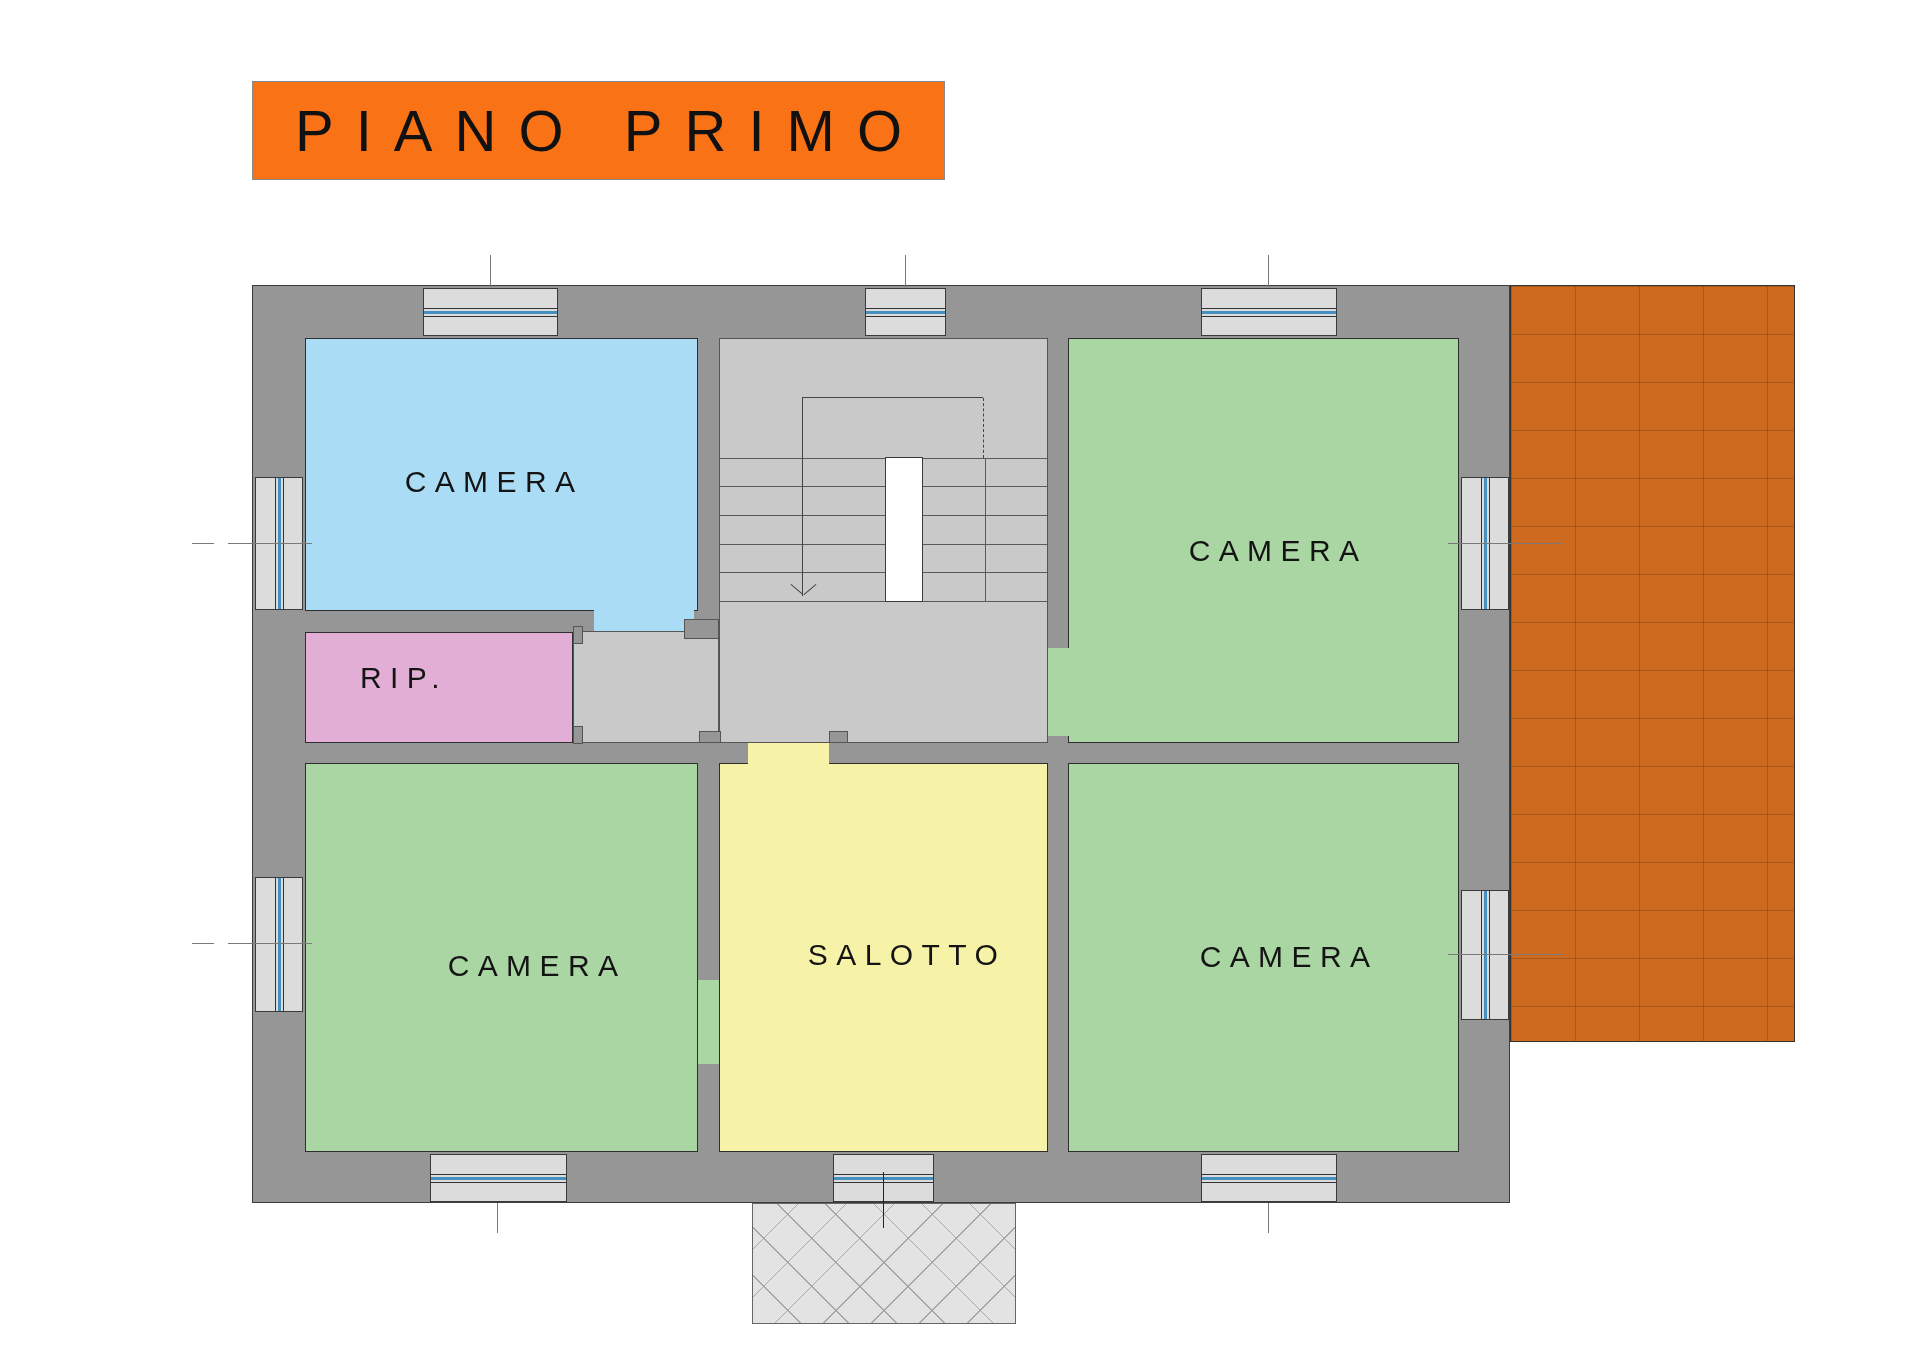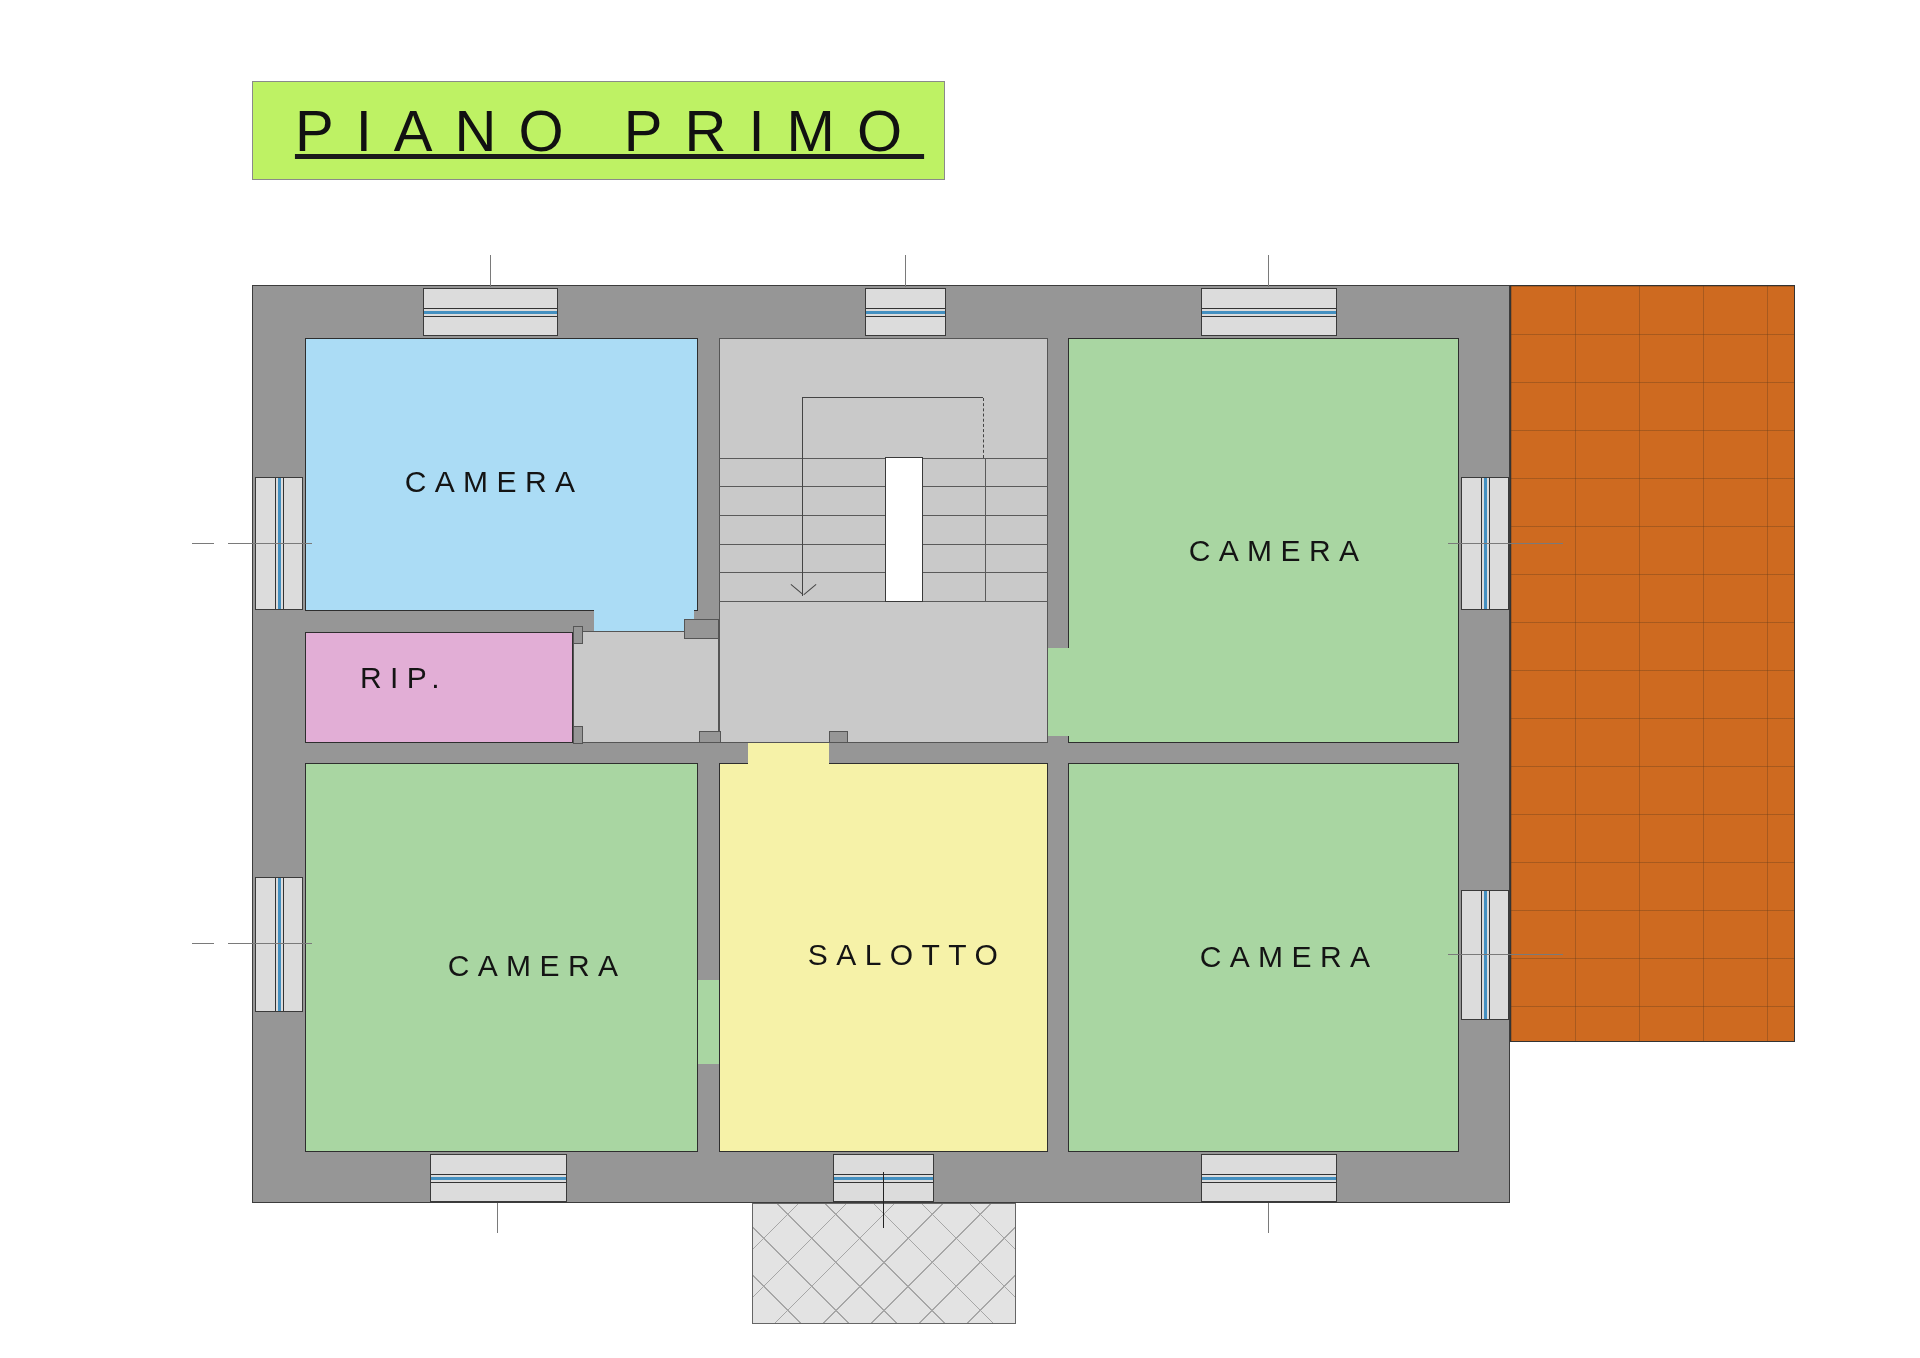--- a/index.html
+++ b/index.html
@@ -1,22 +1,22 @@
 <!DOCTYPE html>
 <html><head>
 <meta charset="utf-8">
 <style>
   html,body{margin:0;padding:0;background:#ffffff;}
   body{width:1920px;height:1358px;position:relative;overflow:hidden;
        font-family:"Liberation Sans",sans-serif;color:#1a1a1a;}
   .abs{position:absolute;box-sizing:border-box;}
 
   
-  #title-box{left:252px;top:81px;width:693px;height:99px;background:#bef264;
-             border:1px solid #8a8a8a;display:flex;align-items:center;justify-content:center;text-decoration:underline;}
+  #title-box{left:252px;top:81px;width:693px;height:99px;background:#f97316;
+             border:1px solid #8a8a8a;display:flex;align-items:center;justify-content:center;}
   #title-box .t{font-size:58px;letter-spacing:0.38em;font-weight:500;color:#111;
                 white-space:nowrap;transform:translateX(0.19em);}
 
   
   #plan{left:252px;top:285px;width:1258px;height:918px;border:1px solid #3c3c3c;}
 
   .room{border:1px solid #2e2e2e;}
   .noborder{border:none;}
   .stub{border:1px solid #555;}
 

